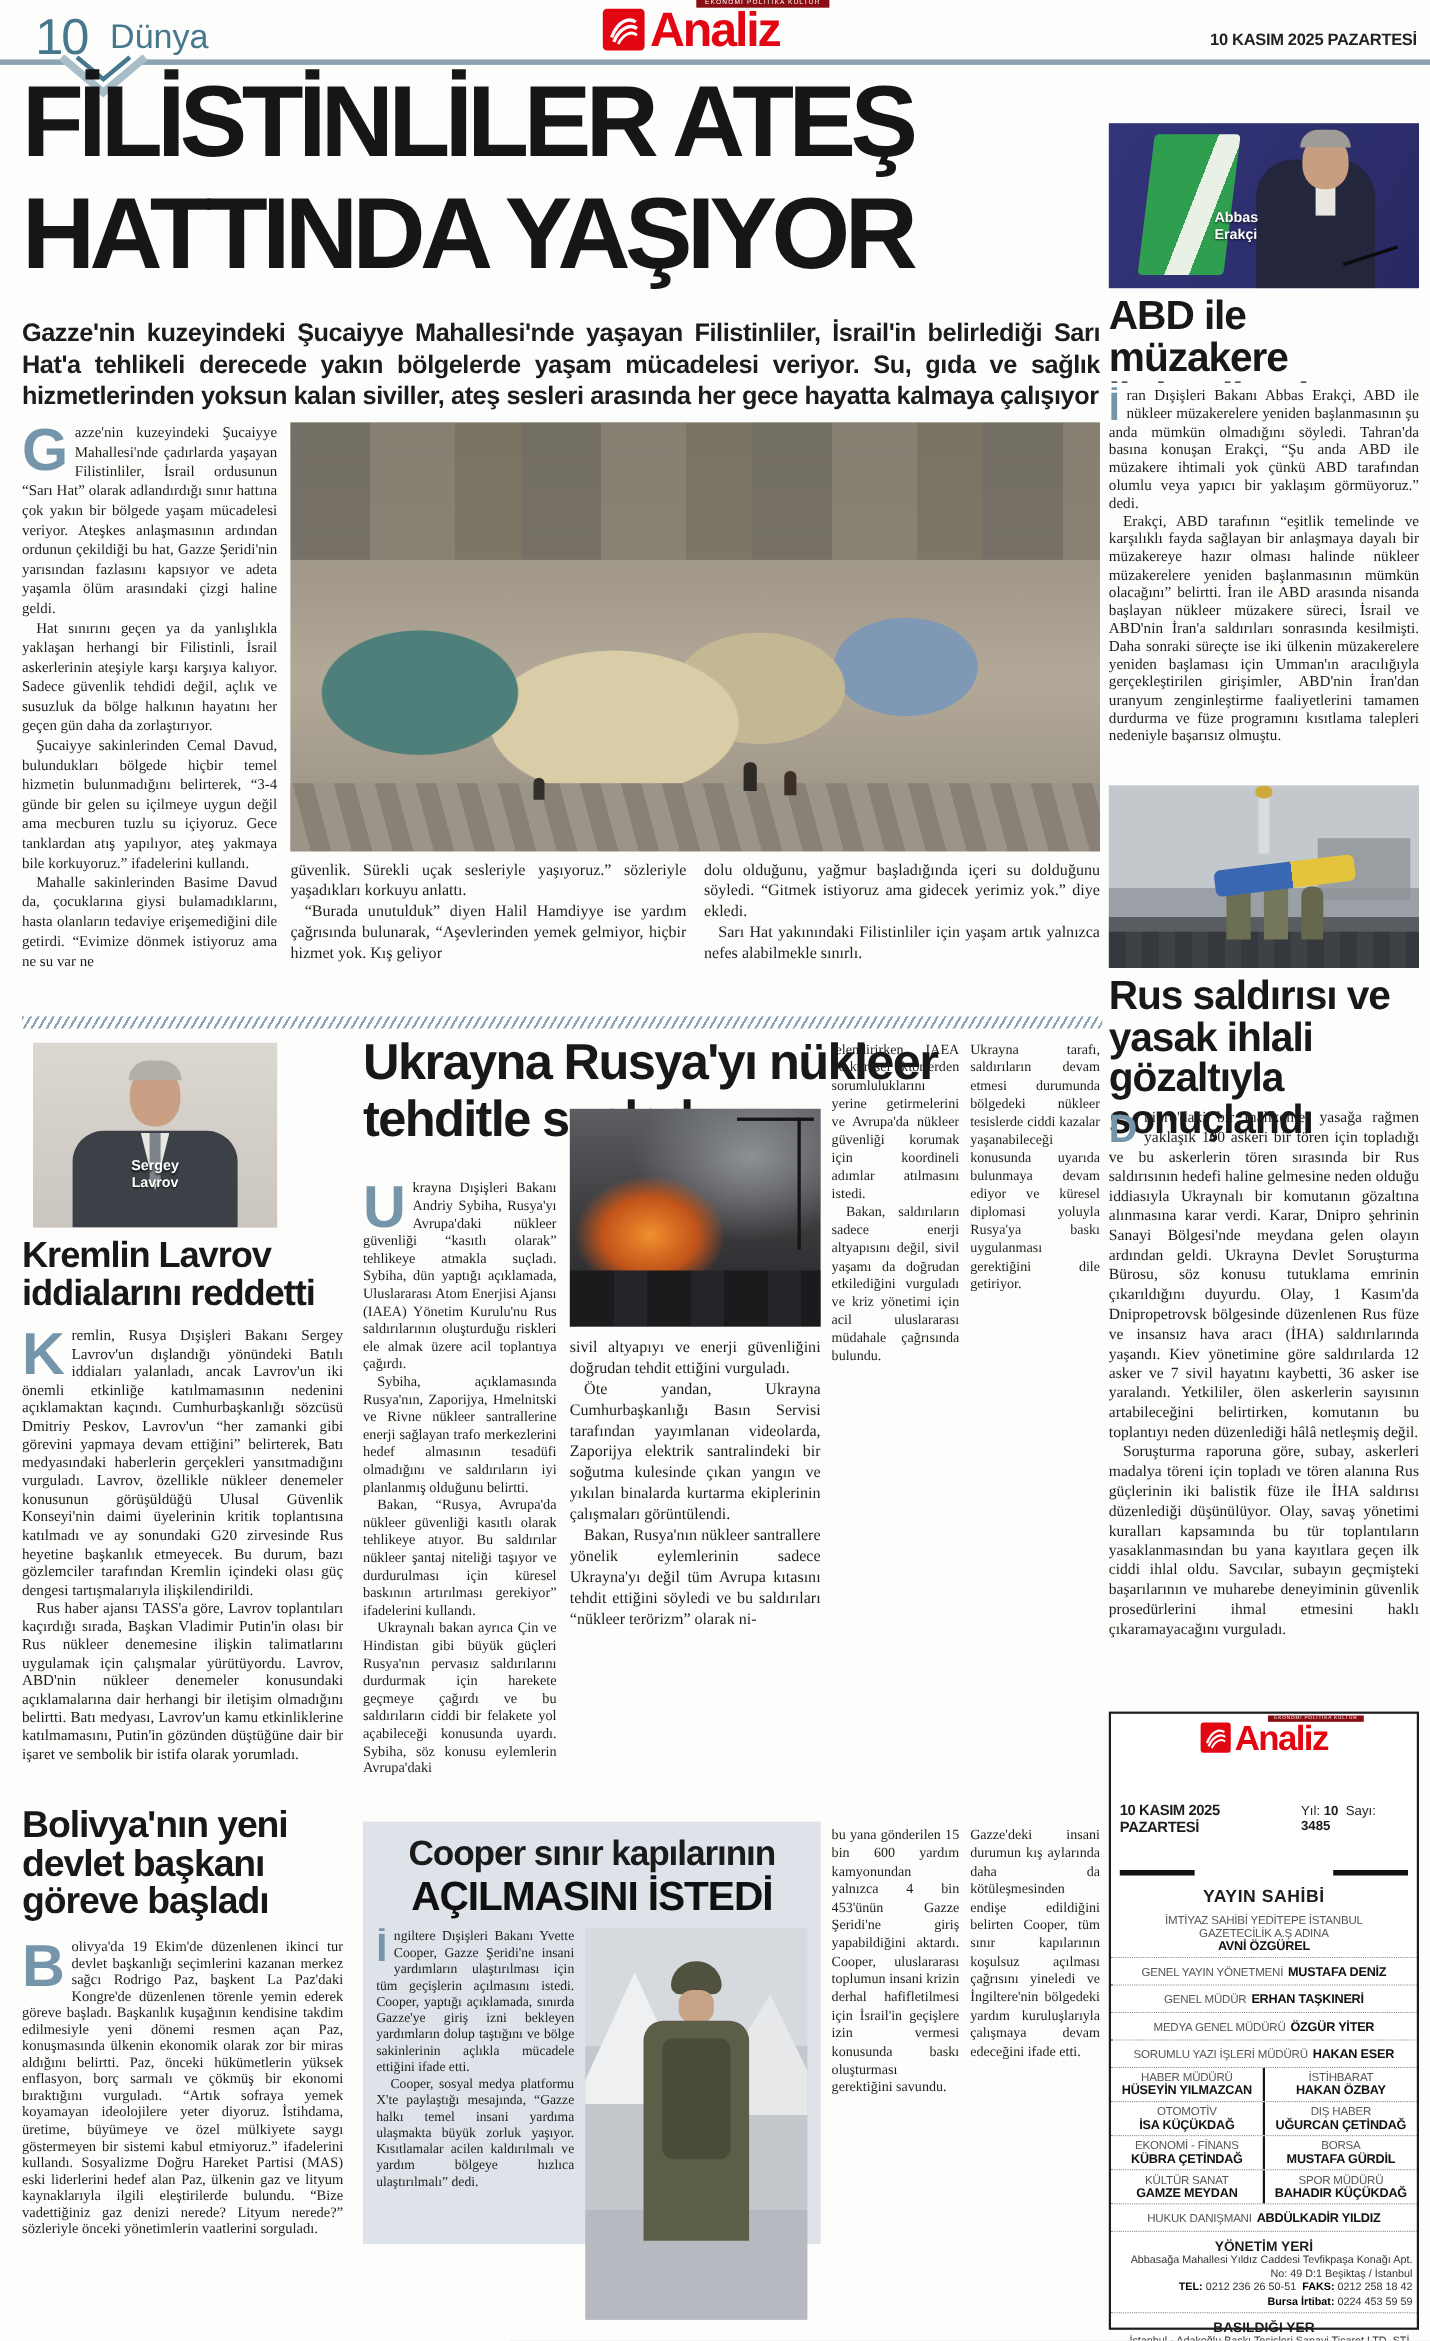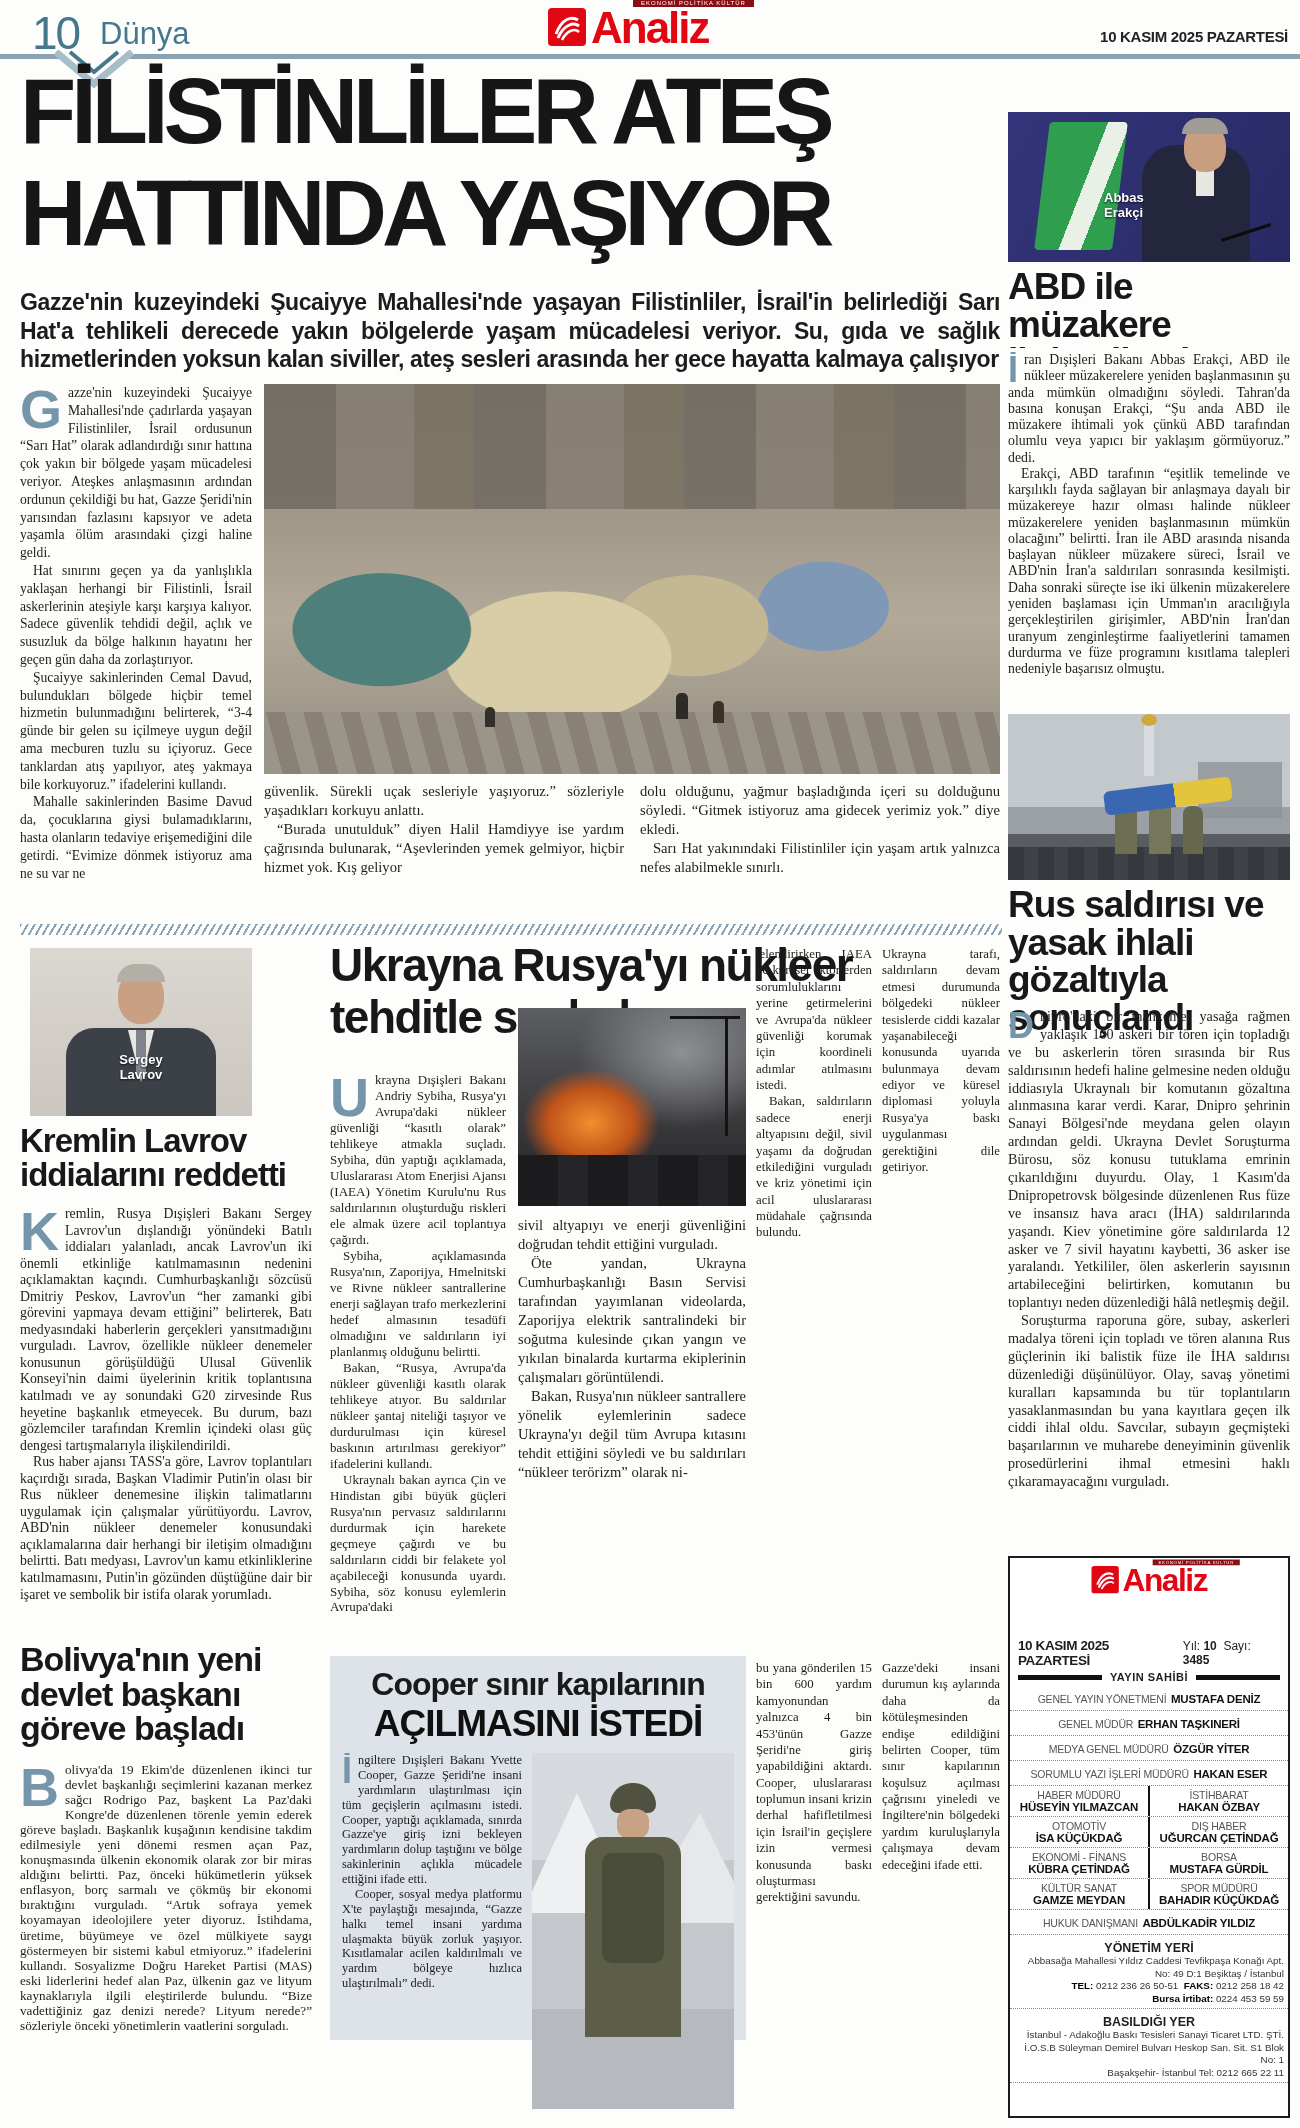--- a/index.html
+++ b/index.html
@@ -47,21 +47,21 @@
   .cooper-h2 { font-family:"Liberation Sans",sans-serif; font-weight:700; font-size:37px; letter-spacing:-1px; color:#101010; text-align:center; }
 
   
   .mast { border:2px solid #1c1c1c; background:#fff; font-family:"Liberation Sans",sans-serif; }
   .mast-date-row { display:flex; justify-content:space-between; align-items:baseline; padding:2px 8px 0 8px;}
   .mast-date { font-weight:700; font-size:13.5px; letter-spacing:-0.4px;}
   .mast-yil { font-size:12px; }
   .mast-yil b { font-weight:700; }
   .mast-title-row { display:flex; align-items:center; gap:8px; padding:3px 8px; }
   .mast-bar { flex:1; height:5px; background:#111; }
-  .mast-title { font-weight:700; font-size:11px; letter-spacing:0.5px; }
+  .mast-title { font-weight:700; font-size:16px; letter-spacing:0.5px;margin-top:45px; }
   .mast-row { text-align:center; padding:3px 4px; border-bottom:1px dotted #8a8a8a; }
   .mlabel { color:#555; font-size:10.5px; letter-spacing:-0.2px; }
   .mname { font-weight:700; font-size:11.5px; letter-spacing:-0.2px; color:#111;}
   .mpair { display:flex; border-bottom:1px dotted #8a8a8a; }
   .mpair > div { flex:1; text-align:center; padding:3px 2px; }
   .mpair > div:first-child { border-right:2px solid #111; }
   .msect { font-weight:700; font-size:12.5px; padding-top:3px; }
   .msmall { font-size:9.8px; color:#333; line-height:1.28; text-align:right; }
   .msmall b { color:#000; }
 </style>
@@ -281,20 +281,25 @@
       <span class="mast-yil">
         <span>Yıl:</span> <b>10</b>&nbsp;
         <span>Sayı:</span> <b>3485</b>
       </span>
     </div>
     <div class="mast-title-row">
       <div class="mast-bar"></div>
       <div class="mast-title">YAYIN SAHİBİ</div>
       <div class="mast-bar"></div>
     </div>
+    <div class="mast-row">
+      <div class="mlabel">İMTİYAZ SAHİBİ YEDİTEPE İSTANBUL</div>
+      <div class="mlabel">GAZETECİLİK A.Ş ADINA</div>
+      <div class="mname">AVNİ ÖZGÜREL</div>
+    </div>
     <div class="mast-row"><span class="mlabel">GENEL YAYIN YÖNETMENİ</span>&nbsp;<span class="mname">MUSTAFA DENİZ</span></div>
     <div class="mast-row"><span class="mlabel">GENEL MÜDÜR</span>&nbsp;<span class="mname">ERHAN TAŞKINERİ</span></div>
     <div class="mast-row"><span class="mlabel">MEDYA GENEL MÜDÜRÜ</span>&nbsp;<span class="mname">ÖZGÜR YİTER</span></div>
     <div class="mast-row"><span class="mlabel">SORUMLU YAZI İŞLERİ MÜDÜRÜ</span>&nbsp;<span class="mname">HAKAN ESER</span></div>
     <div class="mpair">
       <div>
           <div class="mlabel">HABER MÜDÜRÜ</div>
           <div class="mname">HÜSEYİN YILMAZCAN</div>
         </div>
       <div>

